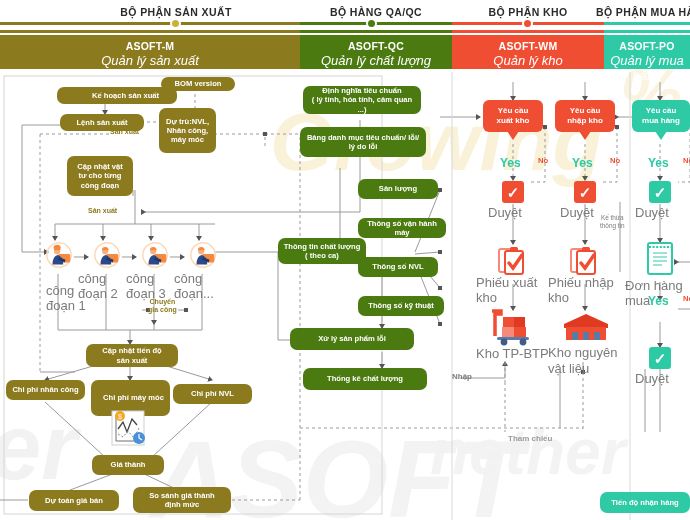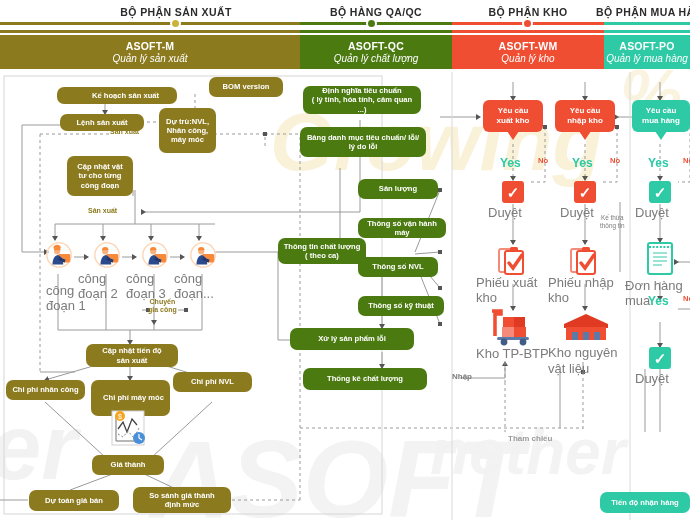--- a/index.html
+++ b/index.html
@@ -18,21 +18,21 @@
   
   #header { position:absolute; left:0; top:0; width:690px; height:72px; z-index:5; }
   .dept-title { position:absolute; top:6px; font-size:10.5px; font-weight:bold;
                 color:#2b2b2b; letter-spacing:.4px; text-align:center; white-space:nowrap; }
   .rail { position:absolute; top:22px; height:3px; }
   .rail2 { position:absolute; top:30px; height:2.5px; }
   .dot { position:absolute; top:18px; width:11px; height:11px; border-radius:50%; }
   .modbox { position:absolute; top:35px; height:34px; color:#fff; text-align:center;
             padding-top:5px; }
   .modbox .mn { font-size:10.5px; font-weight:bold; letter-spacing:.2px; }
-  .modbox .ms { font-size:10px; font-style:italic; margin-top:1px; }
+  .modbox .ms { font-size:13px; font-style:italic; margin-top:1px; }
 
   
   #canvas { position:absolute; left:0; top:72px; width:690px; height:448px; z-index:3; }
   #wires  { position:absolute; left:0; top:0; width:690px; height:448px; z-index:1; }
 
   .node { position:absolute; border-radius:7px; color:#fff; text-align:center;
           font-size:7.6px; font-weight:bold; line-height:1.22;
           display:flex; align-items:center; justify-content:center;
           padding:2px 4px; z-index:4; }
   .olive { background:#8c7a1e; }
@@ -237,21 +237,21 @@
       <path d="M660,250 L660,275" marker-end="url(#ar)"></path>
       <path d="M690,190 L678,190" marker-end="url(#arL)"></path>
       <path d="M690,237 L678,237"></path>
       <path d="M645,297 L645,360"></path>
       <path d="M660,297 L660,360"></path>
     </g>
   </svg>
 
   <div class="node olive" style="left:57px;top:15px;width:120px;height:17px;padding-left:21px;">Kế hoạch sản xuất</div>
 
-  <div class="node olive" style="left:161px;top:5px;width:74px;height:20px;margin-left:48px;">BOM version</div>
+  <div class="node olive" style="left:161px;top:5px;width:74px;height:14px;">BOM version</div>
 
   <div class="node olive" style="left:60px;top:42px;width:84px;height:17px;">Lệnh sản xuất</div>
 
   <div class="node olive" style="left:159px;top:36px;width:57px;height:45px;white-space:pre-line;">Dự trù:NVL,
 Nhân công,
 máy móc</div>
 
   <div class="node olive" style="left:67px;top:84px;width:66px;height:40px;white-space:pre-line;">Cập nhật vật
 tư cho từng
 công đoạn</div>
@@ -306,21 +306,21 @@
   <div class="capt" style="left:46px;top:199px;width:58px;margin-top:12px;">công đoạn 1</div>
   <div class="capt" style="left:78px;top:199px;width:58px;">công đoạn 2</div>
   <div class="capt" style="left:126px;top:199px;width:58px;">công đoạn 3</div>
   <div class="capt" style="left:174px;top:199px;width:58px;">công đoạn...</div>
 
   <div class="node olive" style="left:86px;top:272px;width:92px;height:23px;white-space:pre-line;">Cập nhật tiến độ
 sản xuất</div>
 
   <div class="node olive" style="left:6px;top:308px;width:79px;height:20px;">Chi phí nhân công</div>
   <div class="node olive" style="left:91px;top:308px;width:79px;height:36px;padding-left:10px;">Chi phí máy móc</div>
-  <div class="node olive" style="left:173px;top:300px;width:79px;height:20px;">Chi phí NVL</div>
+  <div class="node olive" style="left:173px;top:312px;width:79px;height:20px;">Chi phí NVL</div>
 
   <div class="iconwrap" style="left:106px;top:335px;">
     <svg width="44" height="50" viewBox="0 0 44 50">
       <rect x="6" y="4" width="32" height="34" fill="#fff" stroke="#cfcfcf"></rect>
       <path d="M10 34 L10 8" stroke="#888" stroke-width="1.2" fill="none"></path>
       <path d="M10 34 L36 34" stroke="#888" stroke-width="1.2" fill="none"></path>
       <path d="M12 22 L17 15 L21 25 L26 12 L31 18" stroke="#444" stroke-width="1.3" fill="none"></path>
       <path d="M12 27 L17 30 L22 24 L28 31 L33 21" stroke="#888" stroke-width="1" fill="none" stroke-dasharray="2,2"></path>
       <circle cx="14" cy="9" r="5" fill="#f5a623"></circle>
       <text x="14" y="12" font-size="7" text-anchor="middle" fill="#fff" font-family="sans-serif">$</text>

